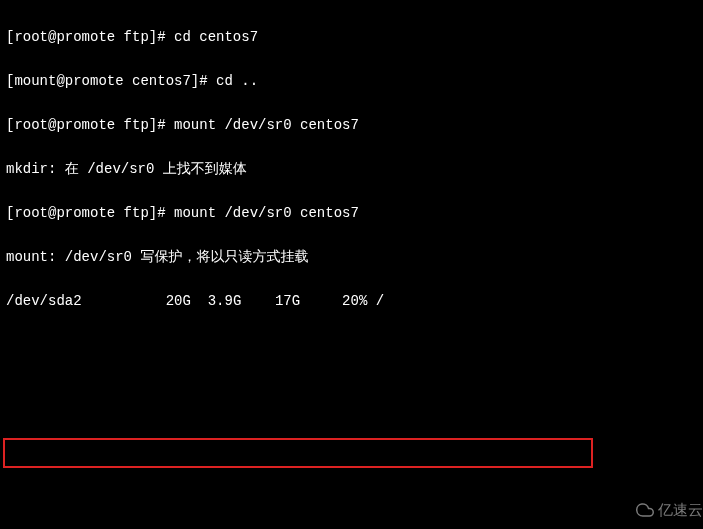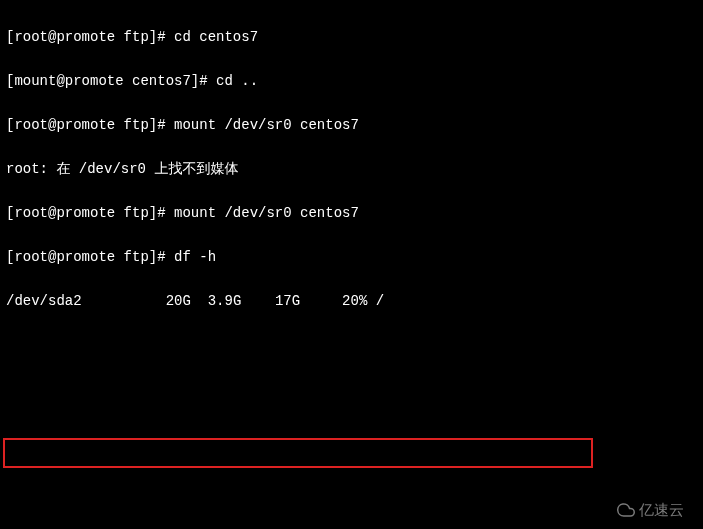--- a/index.html
+++ b/index.html
@@ -24,42 +24,42 @@
     position: absolute;
     border: 2px solid #d22;
     left: 3px;
     top: 438px;
     width: 586px;
     height: 26px;
     pointer-events: none;
   }
   .watermark {
     position: absolute;
-    right: 19px;
+    right: 0;
     bottom: 8px;
     color: #999;
     font-family: Arial, sans-serif;
     font-size: 15px;
     opacity: 0.8;
     display: flex;
     align-items: center;
     gap: 4px;
   }
   .watermark svg { width: 18px; height: 18px; }
 </style>
 </head>
 <body>
 
 <div class="terminal">
 <span class="line">[root@promote ftp]# cd centos7</span>
 <span class="line">[mount@promote centos7]# cd ..</span>
 <span class="line">[root@promote ftp]# mount /dev/sr0 centos7</span>
-<span class="line">root: 在 /dev/sr0 上找不到媒体</span>
+<span class="line">mkdir: 在 /dev/sr0 上找不到媒体</span>
 <span class="line">[root@promote ftp]# mount /dev/sr0 centos7</span>
-<span class="line">[root@promote ftp]# df -h</span>
+<span class="line">mount: /dev/sr0 写保护，将以只读方式挂载</span>
 <span class="line"><span>/dev/sda2</span>         <span> 20G</span>  <span>3.9G</span>   <span> 17G</span>    <span> 20%</span> <span>/</span></span>
 
 
 
 
 
 
 
 
 

